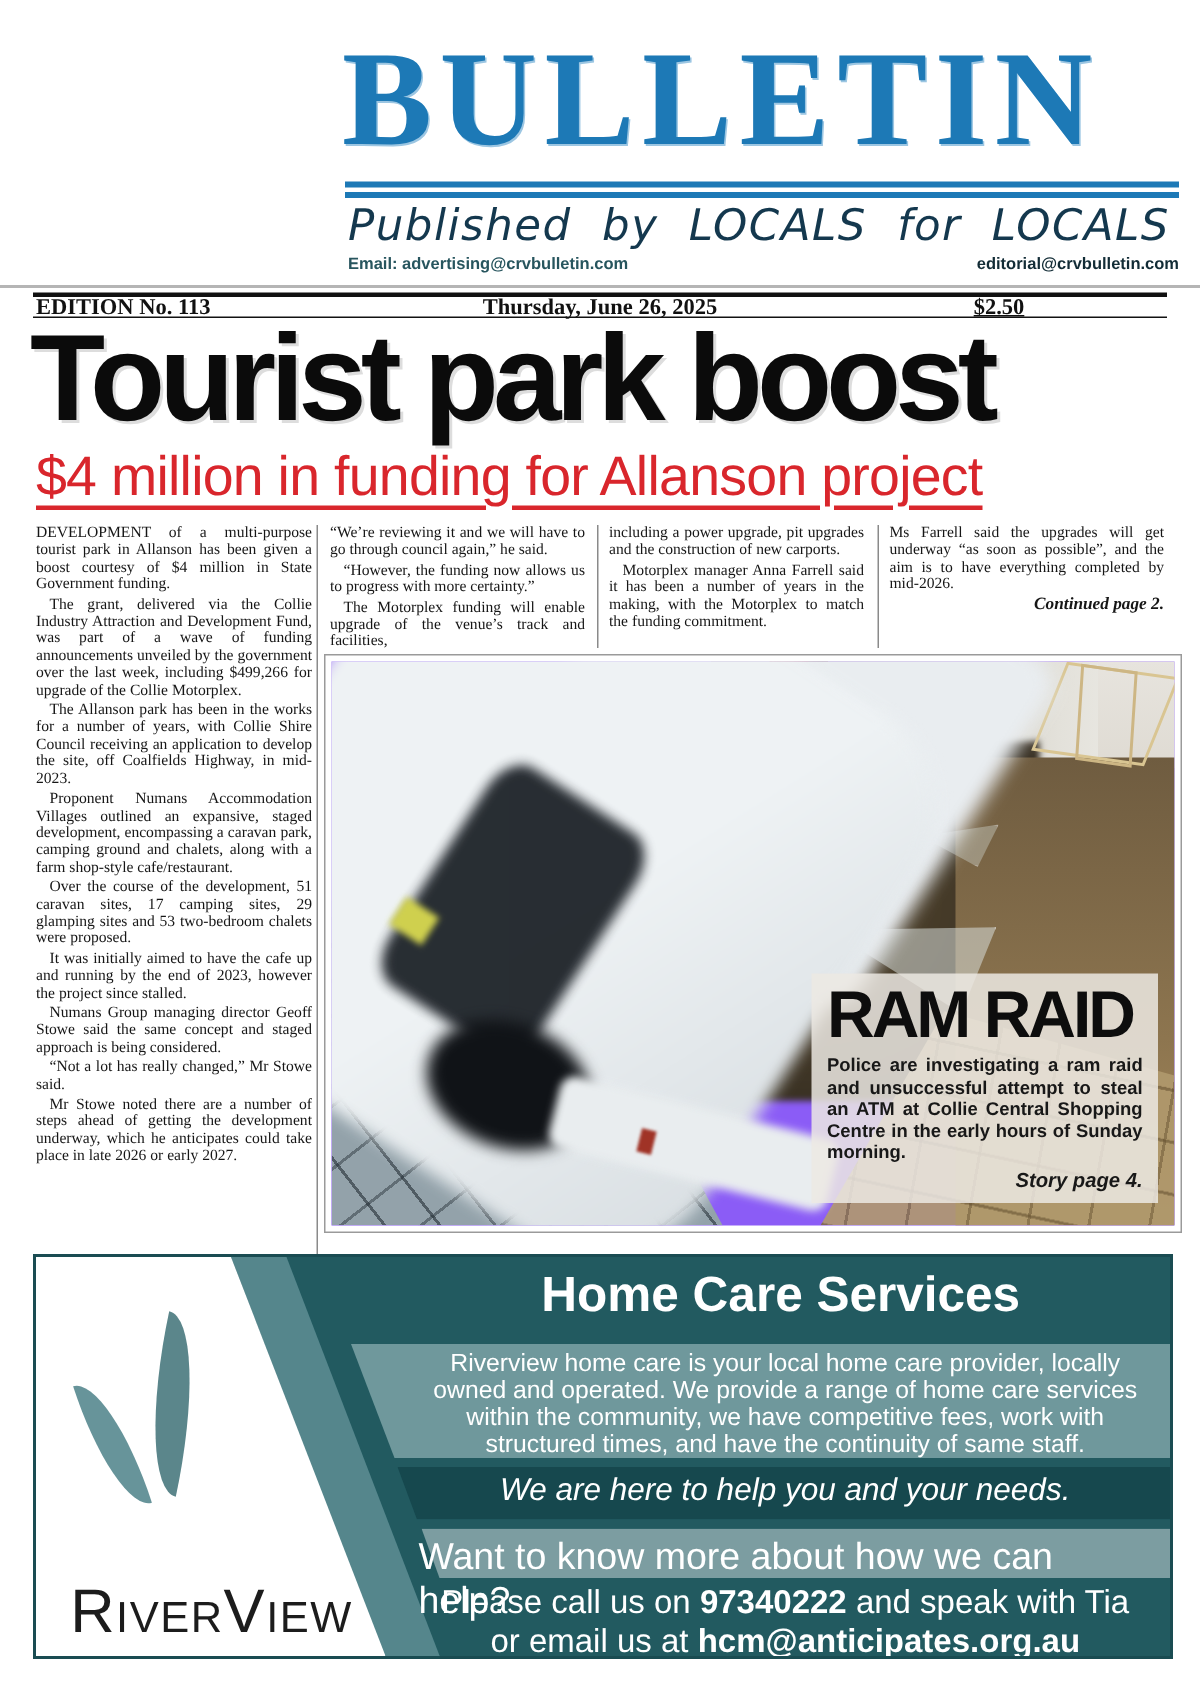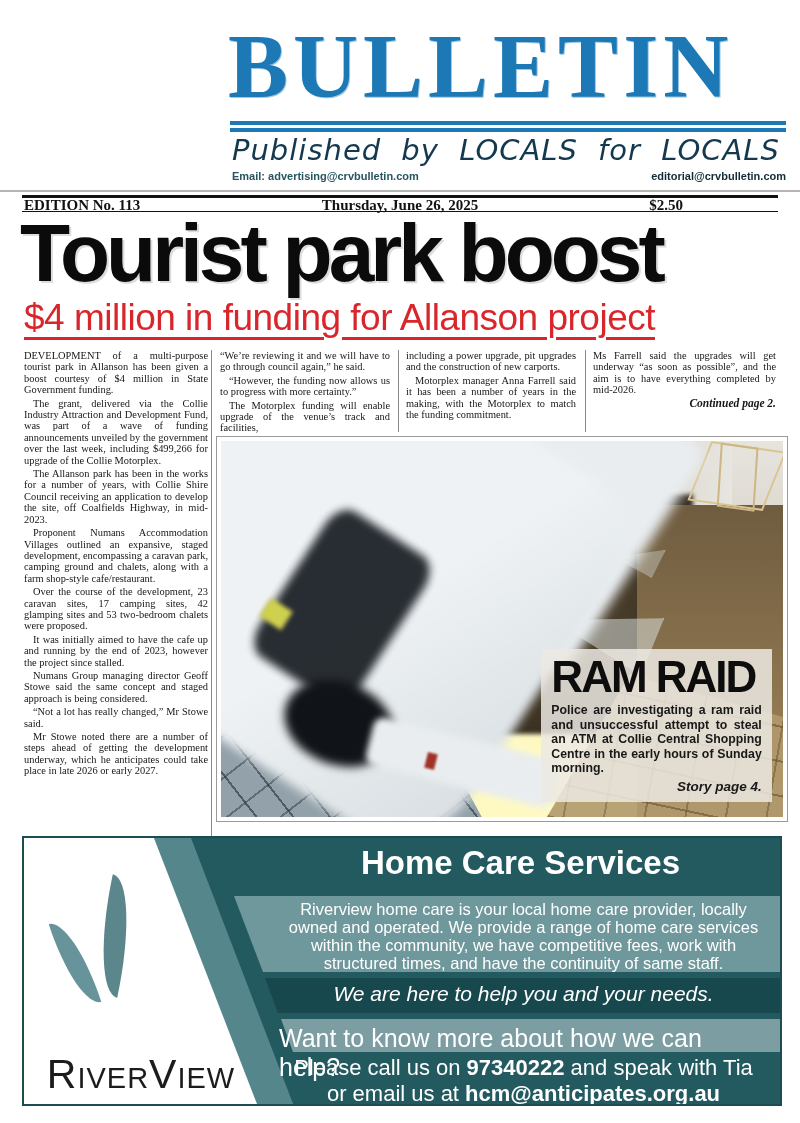--- a/index.html
+++ b/index.html
@@ -41,21 +41,21 @@
   .col3 { left:406px; width:170px; }
   .col4 { left:593px; width:183px; }
   .continued { margin-top:10px; text-align:right; font-weight:bold; font-style:italic; font-size:11.5px; text-indent:0; }
   .vrule { position:absolute; width:1px; background:#8a8a8a; }
   .vr1 { left:211px; top:350px; height:486px; }
   .vr2 { left:398px; top:350px; height:82px; }
   .vr3 { left:585px; top:350px; height:82px; }
 
   
   .photo-frame { position:absolute; left:216px; top:436px; width:572px; height:386px; border:1px solid #9a9a9a; background:#fff; padding:4px; }
-  .photo { position:relative; width:100%; height:100%; overflow:hidden; background:#fef9c3; }
+  .photo { position:relative; width:100%; height:100%; overflow:hidden; background:#8b5cf6; }
   .ph-wall { position:absolute; left:45%; top:0; right:0; height:19%; background:linear-gradient(90deg,#8e8272,#c9c3b8 40%,#e3e1da 75%,#efeeea); }
   .ph-wall-white { position:absolute; right:0; top:0; width:9%; height:54%; background:linear-gradient(180deg,#e7e4de,#cfc9bd); }
   .ph-floor-dark { position:absolute; left:36%; top:14%; width:48%; height:64%; background:radial-gradient(ellipse at 40% 45%, #57482f, #383023 75%); filter:blur(2px); }
   .ph-floor-brown { position:absolute; right:0; top:17%; width:26%; height:83%; background:linear-gradient(180deg,#6f5c40,#8d754f 60%,#a88c5c); }
   .ph-tan-tiles { position:absolute; right:0; bottom:0; width:42%; height:38%; background-color:#b19a6d; background-image:repeating-linear-gradient(12deg, rgba(90,70,40,.55) 0 2px, transparent 2px 34px), repeating-linear-gradient(100deg, rgba(90,70,40,.45) 0 2px, transparent 2px 40px); clip-path:polygon(35% 0,100% 30%,100% 100%,0 100%); opacity:.9; }
   .ph-tiles { position:absolute; left:0; bottom:0; width:58%; height:64%; background-color:#93a2aa; background-image:repeating-linear-gradient(52deg, transparent 0 27px, rgba(35,45,52,.6) 27px 29px), repeating-linear-gradient(-38deg, transparent 0 31px, rgba(35,45,52,.45) 31px 33px); clip-path:polygon(0 10%, 22% 6%, 72% 80%, 80% 100%, 0 100%); }
   .shard { position:absolute; background:rgba(215,220,216,.55); border:1px solid rgba(255,255,255,.5); }
   .sh1 { left:52%; top:30%; width:90px; height:60px; transform:rotate(18deg); clip-path:polygon(0 30%,100% 0,80% 100%,10% 90%); }
   .sh2 { left:60%; top:45%; width:110px; height:70px; transform:rotate(-10deg); clip-path:polygon(0 0,100% 25%,70% 100%); }
   .sh3 { left:48%; top:52%; width:60px; height:40px; transform:rotate(30deg); clip-path:polygon(0 0,100% 40%,30% 100%); }
@@ -124,21 +124,21 @@
   <div class="rule-thin"></div>
 
   <div class="headline">Tourist park boost</div>
   <div class="subhead">$4 million in funding for Allanson project</div>
 
   <div class="col col1">
     <p class="lead">DEVELOPMENT of a multi-purpose tourist park in Allanson has been given a boost courtesy of $4 million in State Government funding.</p>
     <p>The grant, delivered via the Collie Industry Attraction and Development Fund, was part of a wave of funding announcements unveiled by the government over the last week, including $499,266 for upgrade of the Collie Motorplex.</p>
     <p>The Allanson park has been in the works for a number of years, with Collie Shire Council receiving an application to develop the site, off Coalfields Highway, in mid-2023.</p>
     <p>Proponent Numans Accommodation Villages outlined an expansive, staged development, encompassing a caravan park, camping ground and chalets, along with a farm shop-style cafe/restaurant.</p>
-    <p>Over the course of the development, 23 caravan sites, 17 camping sites, 42 glamping sites and 53 two-bedroom chalets were proposed.</p>
+    <p>Over the course of the development, 51 caravan sites, 17 camping sites, 29 glamping sites and 53 two-bedroom chalets were proposed.</p>
     <p>It was initially aimed to have the cafe up and running by the end of 2023, however the project since stalled.</p>
     <p>Numans Group managing director Geoff Stowe said the same concept and staged approach is being considered.</p>
     <p>“Not a lot has really changed,” Mr Stowe said.</p>
     <p>Mr Stowe noted there are a number of steps ahead of getting the development underway, which he anticipates could take place in late 2026 or early 2027.</p>
   </div>
   <div class="vrule vr1"></div>
   <div class="col col2">
     <p class="lead">“We’re reviewing it and we will have to go through council again,” he said.</p>
     <p>“However, the funding now allows us to progress with more certainty.”</p>
     <p>The Motorplex funding will enable upgrade of the venue’s track and facilities,</p>

